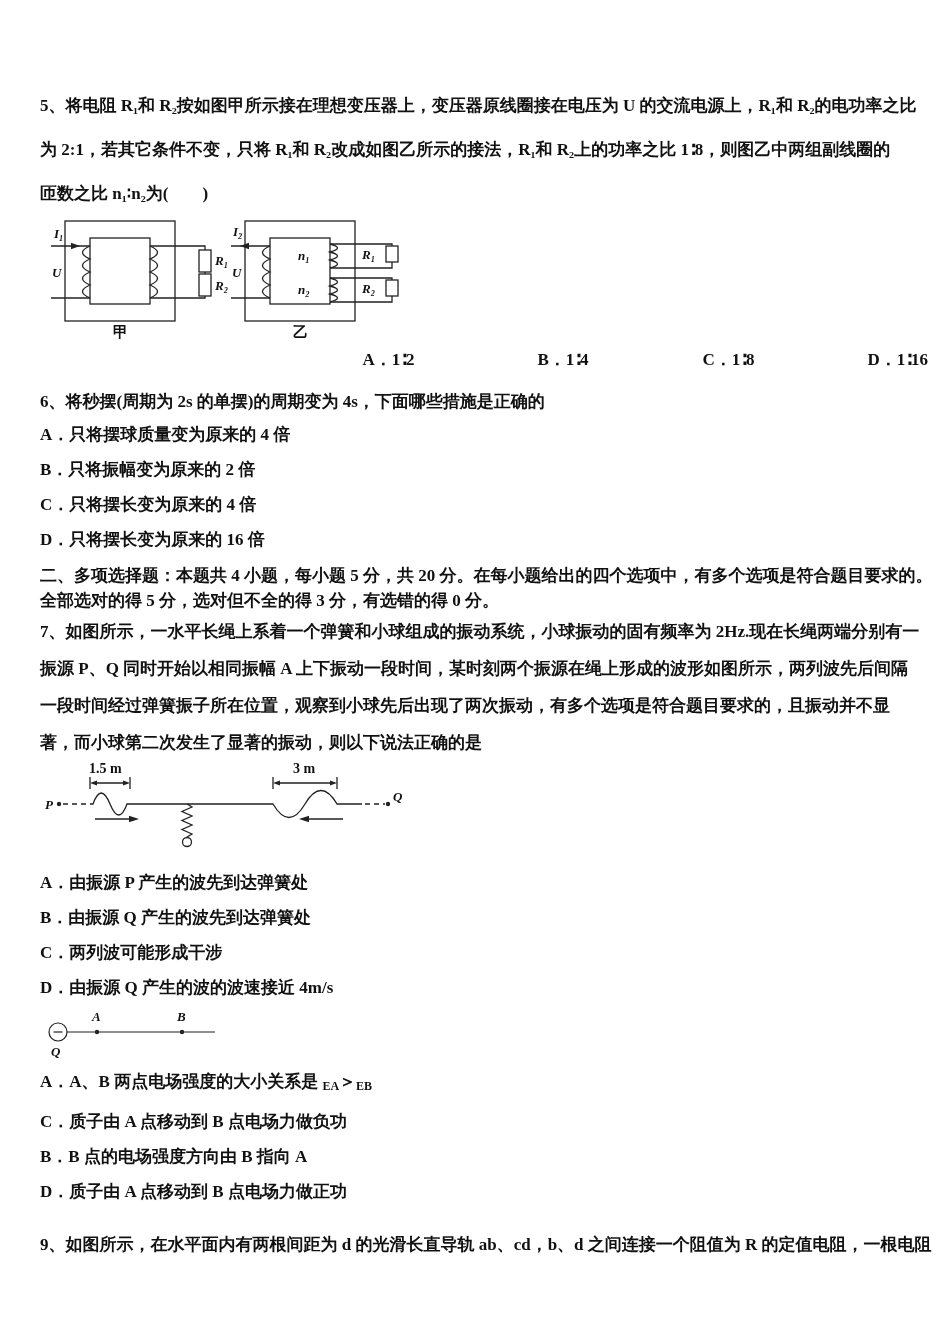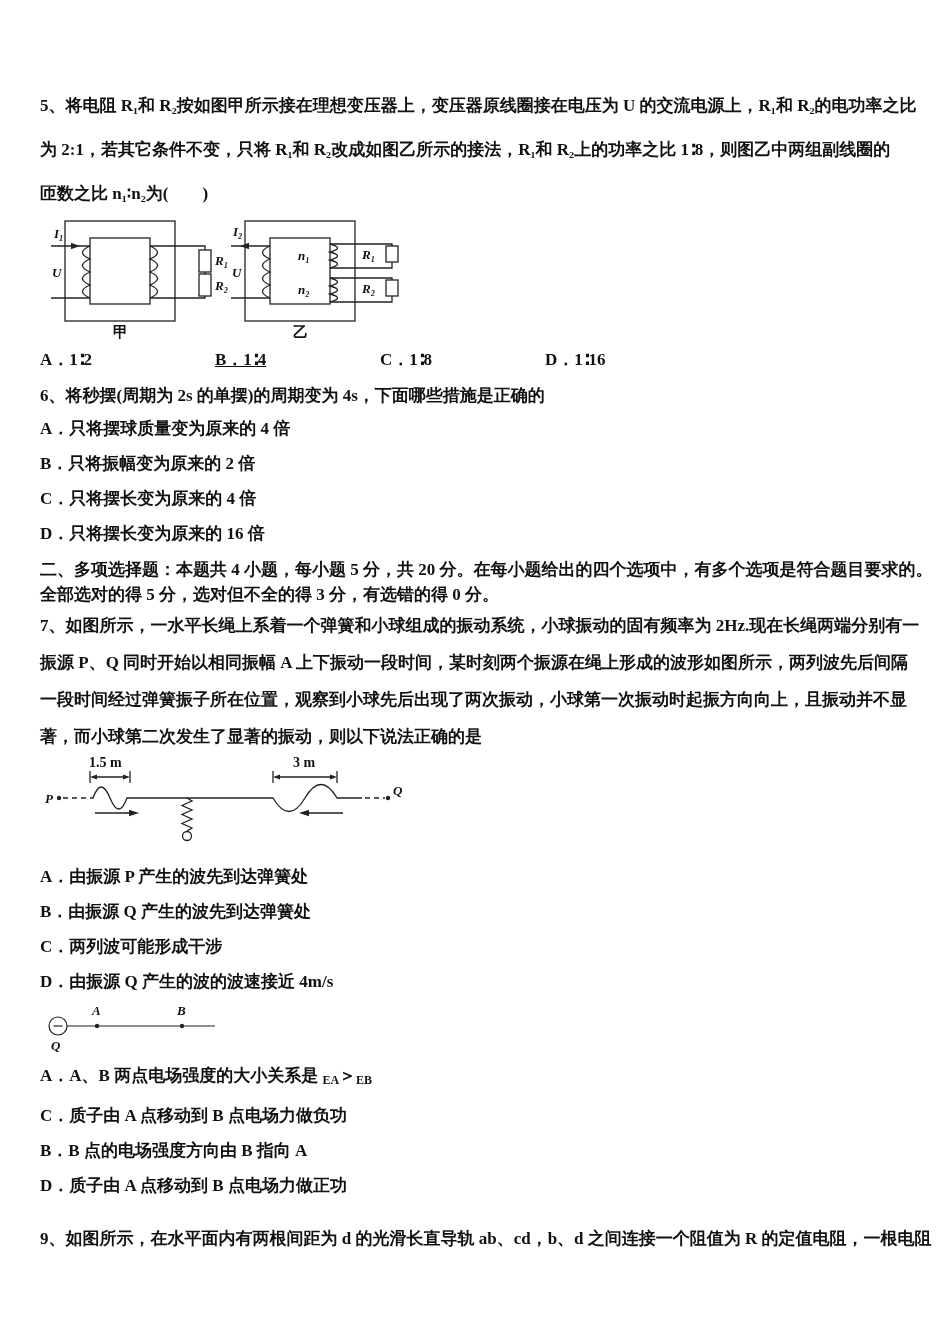--- a/index.html
+++ b/index.html
@@ -11,24 +11,24 @@
     color: #111;
     overflow: hidden;
   }
   .doc { padding: 84px 22px 0 40px; }
   .line { white-space: nowrap; font-size: 17px; }
   .p44 .line { line-height: 44px; }
   .p37 .line { line-height: 37px; }
   .sect .line { line-height: 25px; }
   .stem { line-height: 30px; }
   .opt-list .line { line-height: 35px; }
-  .optrow { display: flex; line-height: 30px; margin-bottom: 6px; }
+  .optrow { display: flex; line-height: 30px; margin-bottom: 12px; justify-content: flex-end; }
   .optrow span { display: inline-block; font-size: 17px; }
   .optrow .c1 { width: 175px; }
-  .optrow .c2 { width: 165px; text-decoration: underline; }
+  .optrow .c2 { width: 165px; }
   .optrow .c3 { width: 165px; }
   .fig { display: block; }
   .fig1 { margin: 0 0 4px 5px; }
   .fig2 { margin: 0 0 4px 5px; }
   .fig3 { margin: 0 0 4px 5px; }
   .q6, .q8-opts { margin-bottom: 6px; }
   .q9 { margin-top: 21px; }
   svg text {
     font-family: "Liberation Serif", "DejaVu Serif", serif;
     font-weight: 600;
@@ -118,21 +118,21 @@
 
   <div class="sect">
     <div class="line">二、多项选择题：本题共 4 小题，每小题 5 分，共 20 分。在每小题给出的四个选项中，有多个选项是符合题目要求的。</div>
     <div class="line">全部选对的得 5 分，选对但不全的得 3 分，有选错的得 0 分。</div>
   </div>
 
   <div class="q7">
     <div class="p37">
       <div class="line">7、如图所示，一水平长绳上系着一个弹簧和小球组成的振动系统，小球振动的固有频率为 2Hz.现在长绳两端分别有一</div>
       <div class="line">振源 P、Q 同时开始以相同振幅 A 上下振动一段时间，某时刻两个振源在绳上形成的波形如图所示，两列波先后间隔</div>
-      <div class="line">一段时间经过弹簧振子所在位置，观察到小球先后出现了两次振动，小球第一次振动时起振方向向上，且振动并不显</div>
+      <div class="line">一段时间经过弹簧振子所在位置，观察到小球先后出现了两次振动，有多个选项是符合题目要求的，且振动并不显</div>
       <div class="line">著，而小球第二次发生了显著的振动，则以下说法正确的是</div>
     </div>
 
     <svg class="fig fig2" width="360" height="100" viewBox="0 0 360 100">
       <g stroke="#222" fill="none" stroke-width="1.3">
 
         <line x1="45" y1="16" x2="45" y2="28"></line>
         <line x1="85" y1="16" x2="85" y2="28"></line>
         <line x1="48" y1="22" x2="82" y2="22"></line>
         <polygon points="45,22 52,19.5 52,24.5" fill="#222" stroke="none"></polygon>

